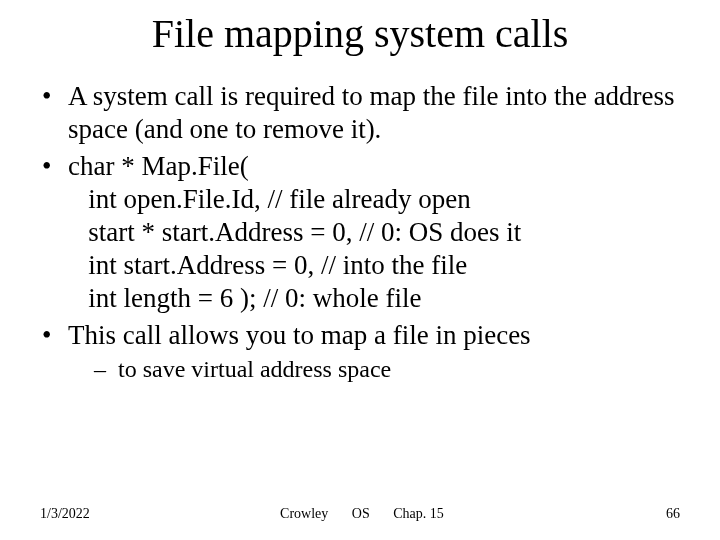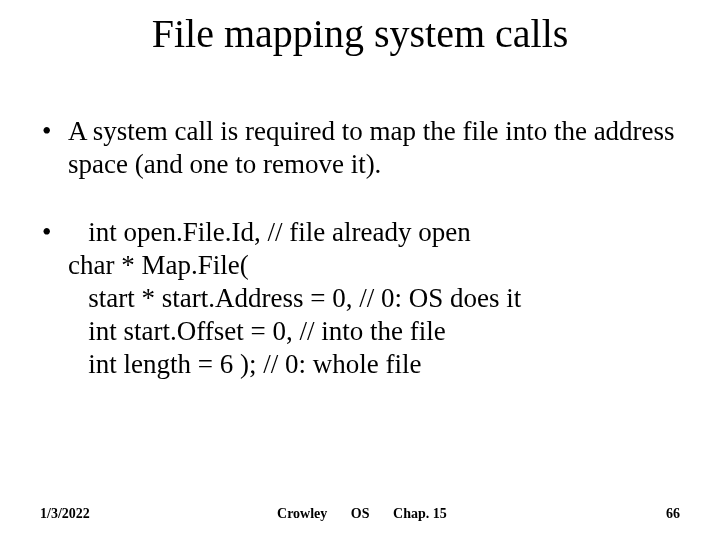--- a/index.html
+++ b/index.html
@@ -38,21 +38,20 @@
   }
   ul.level1 {
     list-style: none;
     margin: 0;
     padding: 0;
   }
   ul.level1 > li {
     position: relative;
     padding-left: 28px;
     margin-bottom: 4px;
-    margin-top: 35px;
   }
   ul.level1 > li::before {
     content: "•";
     position: absolute;
     left: 2px;
     top: 0;
     font-size: 27px;
     line-height: 1.22;
   }
   ul.level2 {
@@ -73,21 +72,20 @@
     top: 0;
   }
   .footer {
     position: absolute;
     bottom: 18px;
     left: 40px;
     right: 40px;
     font-size: 14px;
     display: flex;
     align-items: baseline;
-    font-weight: bold;
   }
   .footer .date {
     flex: 0 0 auto;
   }
   .footer .mid {
     flex: 1 1 auto;
     text-align: center;
   }
   .footer .mid span {
     margin: 0 10px;
@@ -109,26 +107,34 @@
 
   <div class="title">File mapping system calls</div>
 
   <div class="body">
     <ul class="level1">
       <li>
         <span>A system call is required to map the file into the address space (and one to remove it).</span>
       </li>
       <li>
         <div class="codeblock">
+          <div>char * Map.File(</div>
           <div>   int open.File.Id, // file already open</div>
-          <div>char * Map.File(</div>
           <div>   start * start.Address = 0, // 0: OS does it</div>
-          <div>   int start.Offset = 0, // into the file</div>
+          <div>   int start.Address = 0, // into the file</div>
           <div>   int length = 6 ); // 0: whole file</div>
         </div>
+      </li>
+      <li>
+        <span>This call allows you to map a file in pieces</span>
+        <ul class="level2">
+          <li>
+            <span>to save virtual address space</span>
+          </li>
+        </ul>
       </li>
     </ul>
   </div>
 
   <div class="footer">
     <div class="date">1/3/2022</div>
     <div class="mid">
       <span>Crowley</span>
       <span>OS</span>
       <span>Chap. 15</span>

